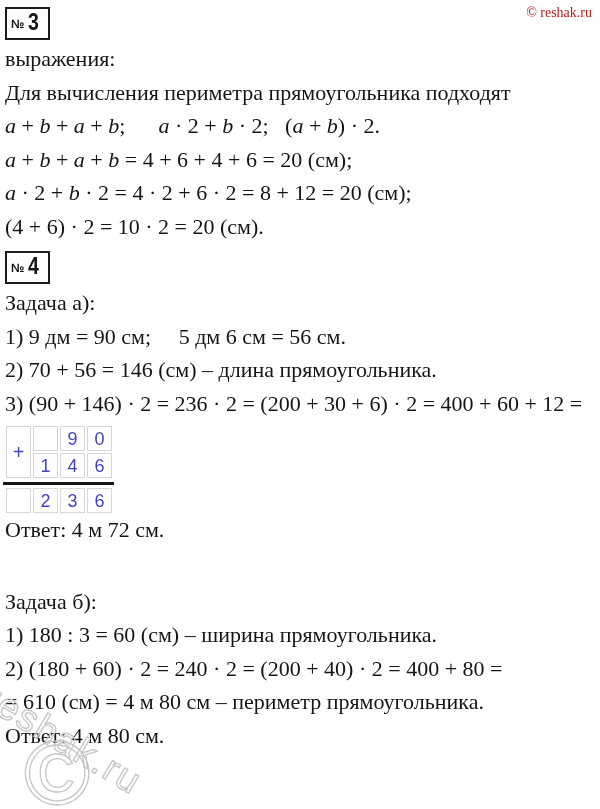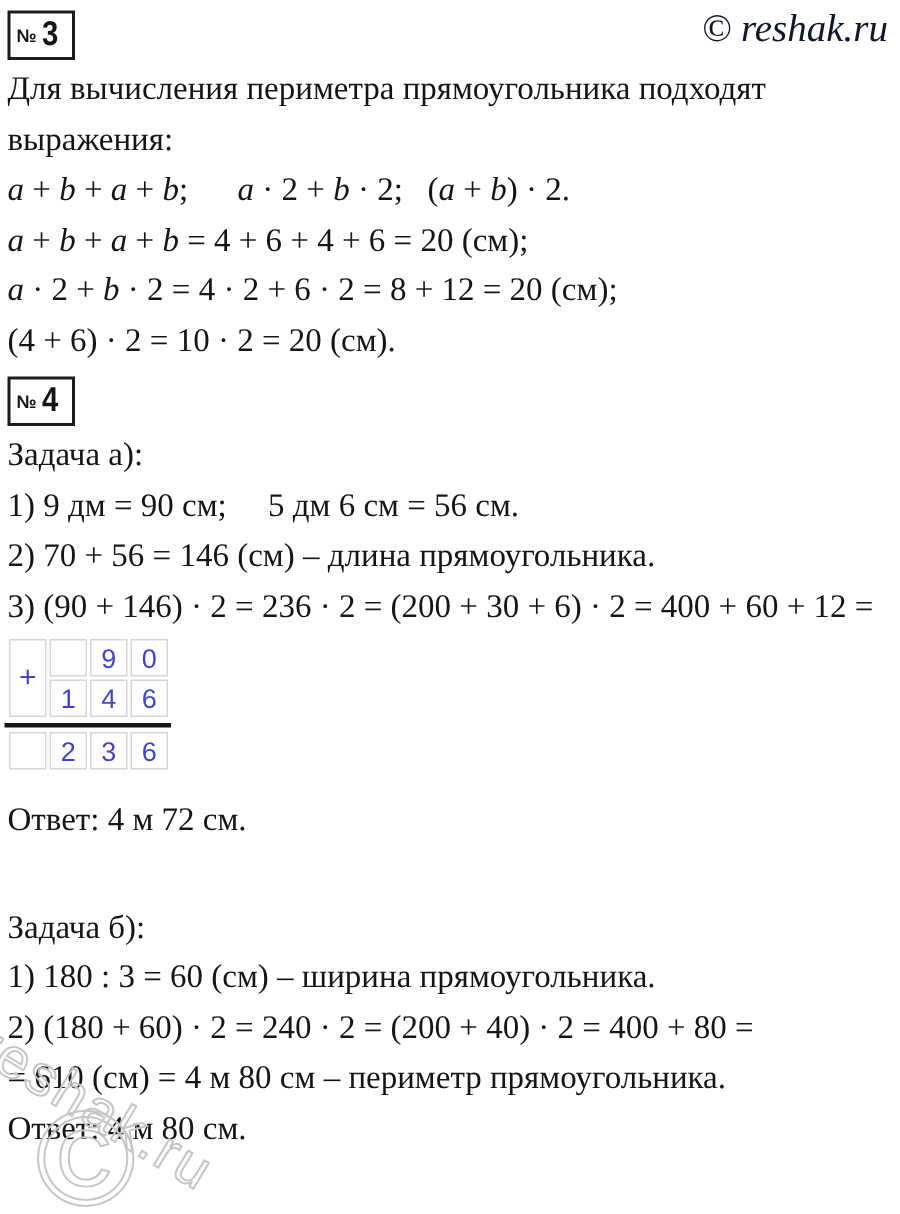--- a/index.html
+++ b/index.html
@@ -13,25 +13,24 @@
     padding: 6px 0 0 5px;
     font-family: "Liberation Serif", serif;
     font-size: 22px;
     line-height: 33.5px;
     color: #151515;
   }
   .copyright {
     position: absolute;
     top: 5px;
     right: 8px;
-    font-size: 26px;
+    font-size: 14px;
     line-height: 1.1;
-    color: #0f172a;
+    color: #b91c1c;
     white-space: pre;
-    font-style: italic;
   }
   .badge {
     display: inline-block;
     border: 2px solid #1c1c1c;
     background: #fff;
     padding: 1px 8px 2px 4px;
     line-height: 24px;
     font-family: "Liberation Sans", sans-serif;
     font-weight: bold;
     white-space: nowrap;
@@ -40,21 +39,21 @@
   .badge .num {
     display: inline-block;
     font-size: 23px;
     transform: scaleX(.85);
     margin-left: 3px;
   }
   .badge4 { margin-top: 8px; margin-bottom: 2px; }
   .badge3 { margin-bottom: 2px; }
   .line { white-space: pre; height: 33.5px; }
   .it { font-style: italic; }
-  .answer-a { margin-top: 16px; }
+  .answer-a { margin-top: 0; }
   .title-b { margin-top: 38px; }
 
   
   .sum-table {
     position: relative;
     display: grid;
     grid-template-columns: repeat(4, 25px);
     grid-template-rows: 25px 25px 6px 25px;
     gap: 2px;
     width: 106px;
@@ -115,22 +114,22 @@
 </style>
 </head>
 <body>
 
 <div class="page">
 
   <div class="copyright">© reshak.ru</div>
 
   <div class="badge badge3"><span class="sign">№</span><span class="num">3</span></div>
 
+  <div class="line">выражения:</div>
   <div class="line">Для вычисления периметра прямоугольника подходят</div>
-  <div class="line">выражения:</div>
   <div class="line"><span class="it">a</span><span> + </span><span class="it">b</span><span> + </span><span class="it">a</span><span> + </span><span class="it">b</span><span>;      </span><span class="it">a</span><span> · 2 + </span><span class="it">b</span><span> · 2;   </span><span>(</span><span class="it">a</span><span> + </span><span class="it">b</span><span>) · 2.</span></div>
   <div class="line"><span class="it">a</span><span> + </span><span class="it">b</span><span> + </span><span class="it">a</span><span> + </span><span class="it">b</span><span> = 4 + 6 + 4 + 6 = 20 (см);</span></div>
   <div class="line"><span class="it">a</span><span> · 2 + </span><span class="it">b</span><span> · 2 = 4 · 2 + 6 · 2 = 8 + 12 = 20 (см);</span></div>
   <div class="line">(4 + 6) · 2 = 10 · 2 = 20 (см).</div>
 
   <div class="badge badge4"><span class="sign">№</span><span class="num">4</span></div>
 
   <div class="line">Задача а):</div>
   <div class="line">1) 9 дм = 90 см;     5 дм 6 см = 56 см.</div>
   <div class="line">2) 70 + 56 = 146 (см) – длина прямоугольника.</div>

